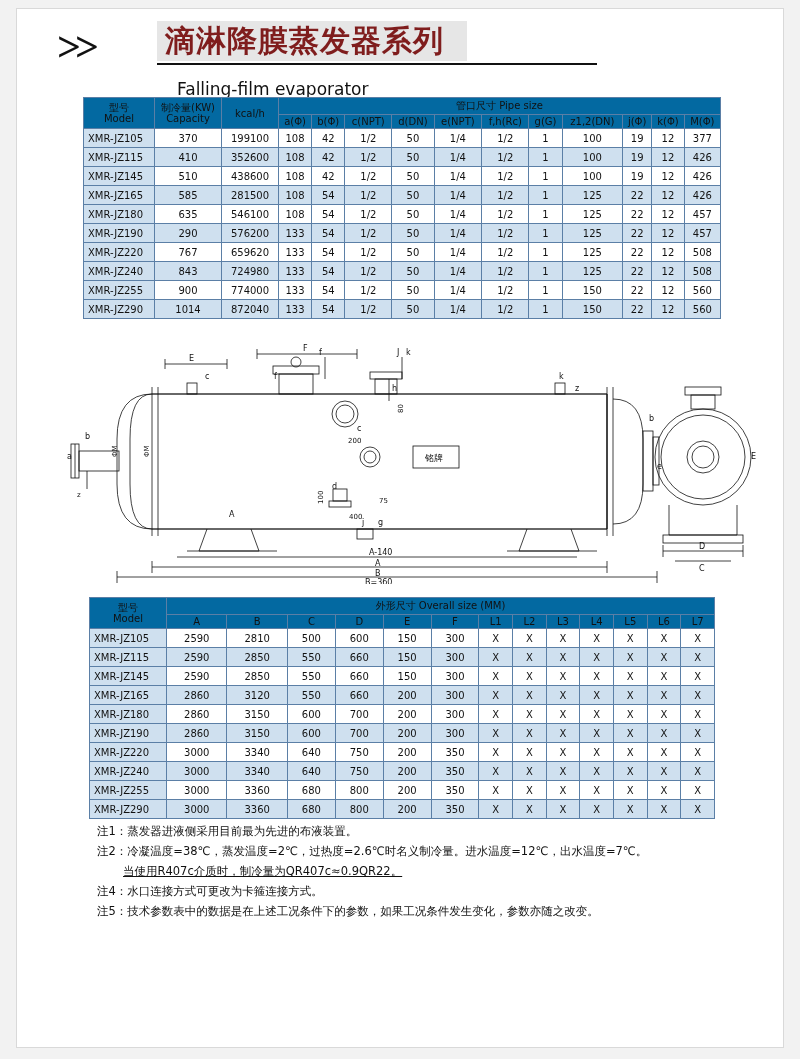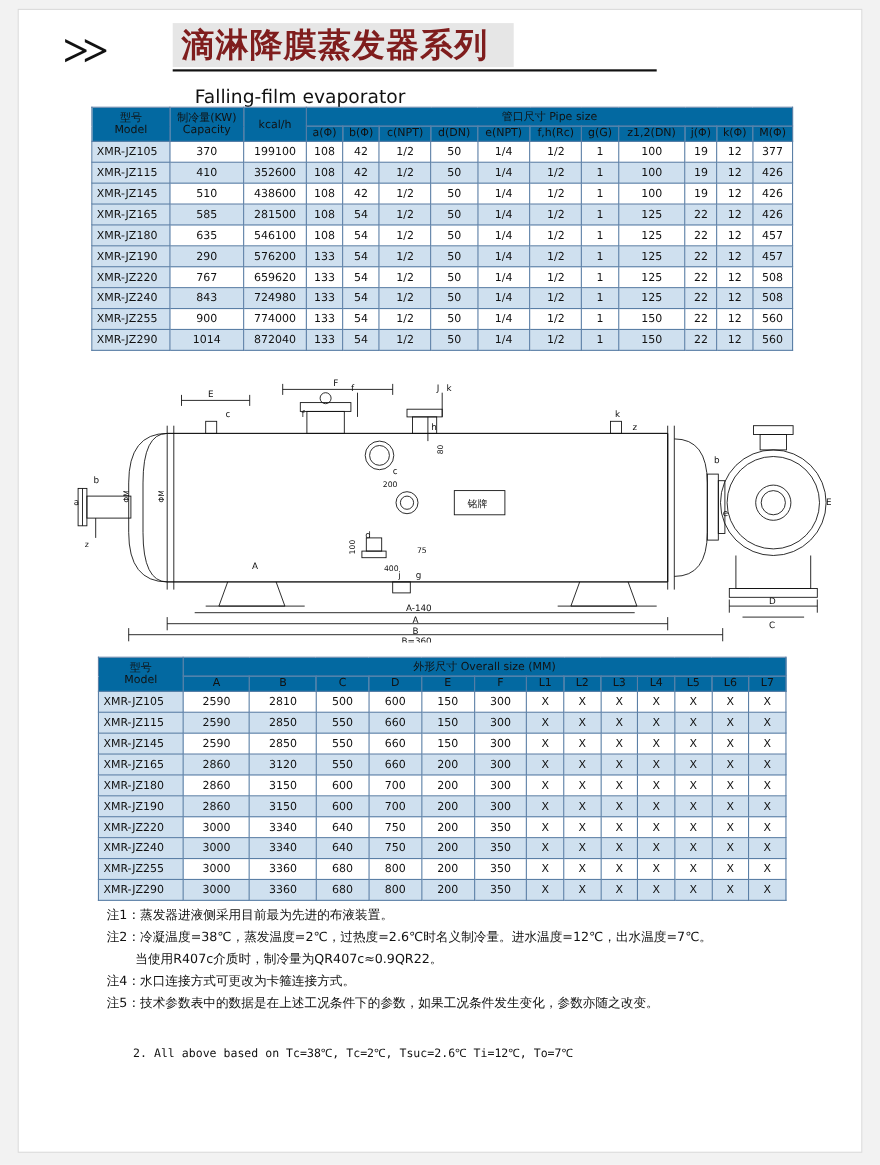--- a/index.html
+++ b/index.html
@@ -69,21 +69,21 @@
   .hdr2{font-size:10px;line-height:11px;}
   
   .drawing{position:absolute;left:40px;top:330px;width:700px;height:245px;}
   .notes{
     position:absolute;left:52px;top:812px;width:690px;
     font-size:11.5px;line-height:20px;
     font-family:"DejaVu Sans", sans-serif;
     color:#111;
     margin-left:28px;
   }
-  .notes .ind{padding-left:26px;}
+  .notes .ind{padding-left:26px;text-decoration:underline;}
   .ps{
     position:absolute;left:86px;top:940px;width:670px;
     font-size:10.5px;line-height:19px;
     font-family:"DejaVu Sans Mono", monospace;
     color:#111;
   }
   .ps .n{padding-left:18px;}
 </style>
 </head>
 <body>
@@ -604,16 +604,15 @@
 
   <div class="notes">
     <div>注1：蒸发器进液侧采用目前最为先进的布液装置。</div>
     <div>注2：冷凝温度=38℃，蒸发温度=2℃，过热度=2.6℃时名义制冷量。进水温度=12℃，出水温度=7℃。</div>
     <div class="ind">当使用R407c介质时，制冷量为QR407c≈0.9QR22。</div>
     <div>注4：水口连接方式可更改为卡箍连接方式。</div>
     <div>注5：技术参数表中的数据是在上述工况条件下的参数，如果工况条件发生变化，参数亦随之改变。</div>
   </div>
 
   <div class="ps">
-    <div class="n">2. All above based on Tc=38℃, Tc=2℃, Tsuc=2.6℃ Ti=12℃, To=7℃</div>
   </div>
 
 </div>
 
 </body></html>

